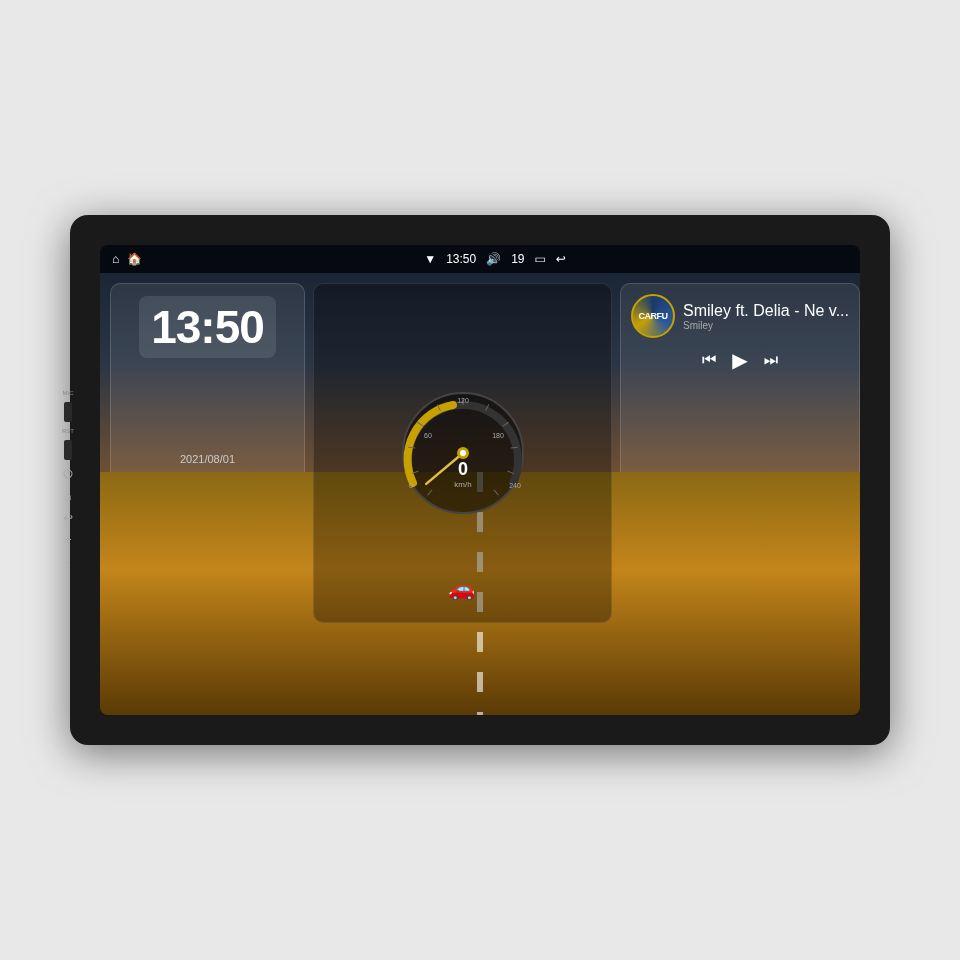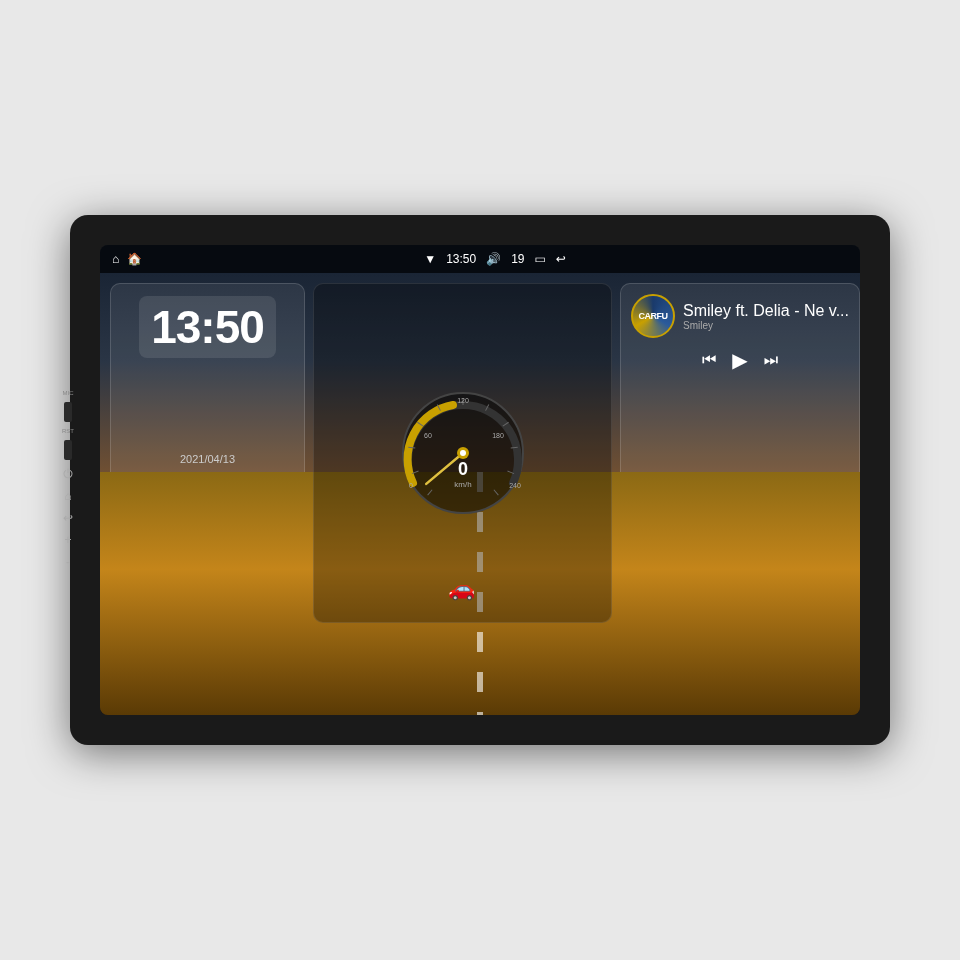--- a/index.html
+++ b/index.html
@@ -394,21 +394,21 @@
 
       <div class="road-bg">
         <div class="road-line"></div>
       </div>
 
       <div class="top-panels">
 
         <div class="clock-panel">
           <div class="clock-time">13:50</div>
           <div class="clock-date">
-            <div>2021/04/13</div>
+            <div>2021/08/01</div>
             <div>Thursday</div>
           </div>
           <div class="weather-icon">⛅</div>
         </div>
 
         <div class="speed-panel">
           <svg class="speedometer-svg" width="140" height="140" viewBox="0 0 140 140">
 
             <circle cx="70" cy="70" r="60" fill="rgba(0,0,0,0.5)" stroke="#444" stroke-width="2"></circle>
 

